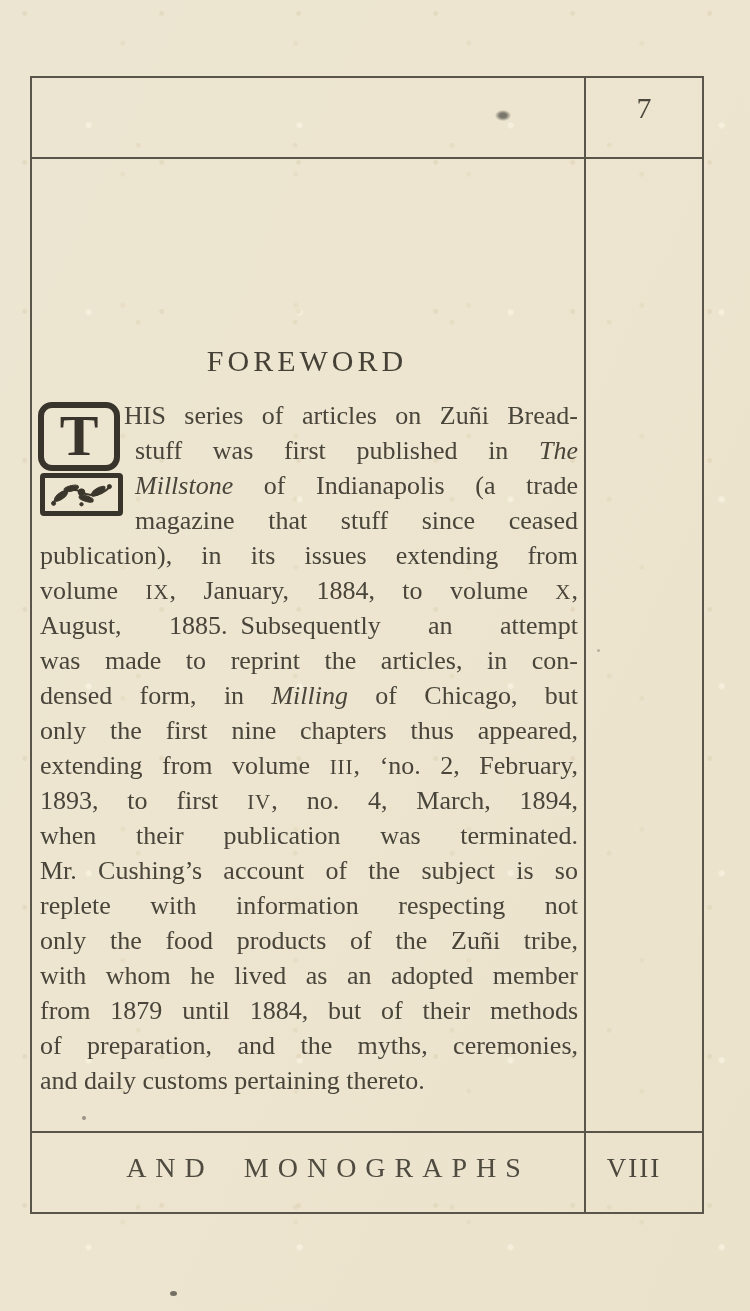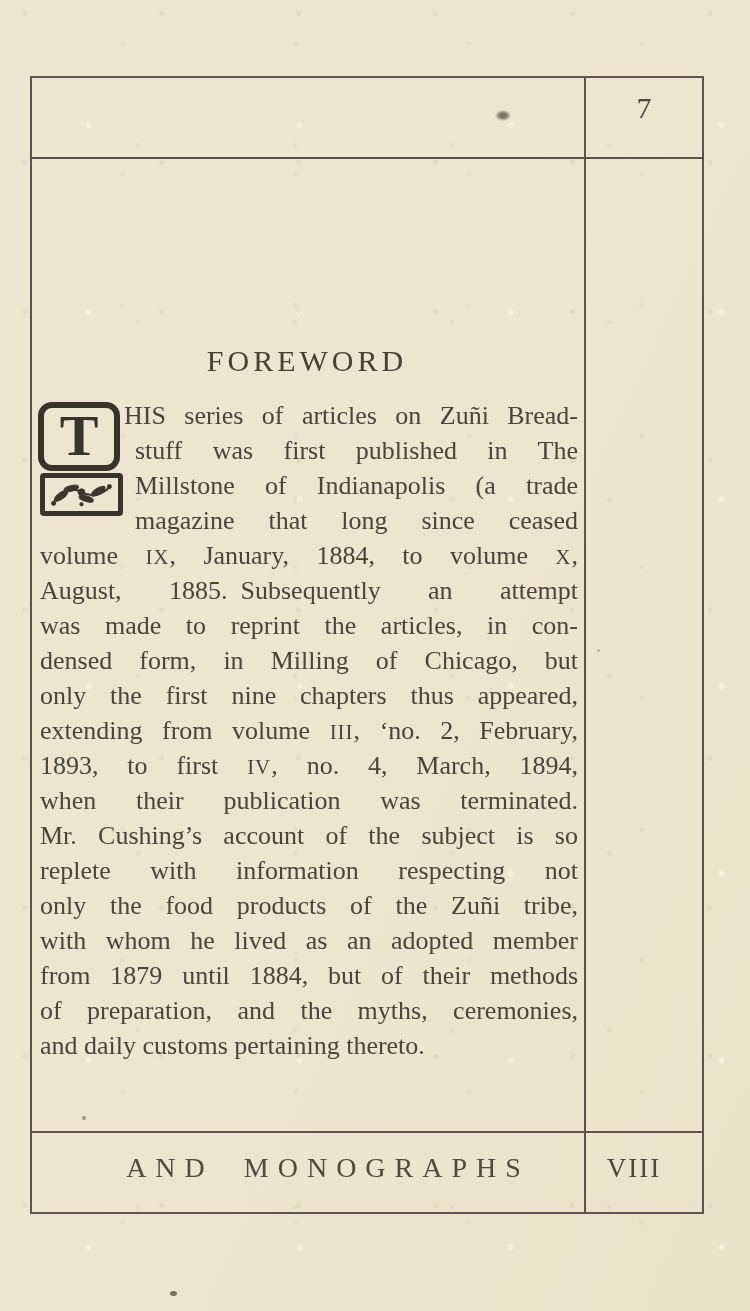--- a/index.html
+++ b/index.html
@@ -63,21 +63,21 @@
     left: 40px; top: 398px; width: 538px;
     font-size: 26px; line-height: 35px; color: #49453b;
   }
   .ln {
     height: 35px; overflow: hidden;
     text-align: justify; text-align-last: justify;
   }
   .ln.d1 { padding-left: 84px; }
   .ln.d  { padding-left: 95px; }
   .ln.last { text-align-last: left; }
-  .i  { }
+  .i  { font-style: italic; }
   .sc { font-size: 21px; letter-spacing: 1px; }
 
   
   .dropcap-box {
     left: 38px; top: 402px; width: 82px; height: 69px;
     border: 6px solid #38342b; border-radius: 14px; box-sizing: border-box;
     display: flex; align-items: center; justify-content: center;
   }
   .dropcap-letter {
     font-size: 58px; line-height: 58px; font-weight: bold;
@@ -132,21 +132,22 @@
         <circle cx="66" cy="7" r="2.2"></circle>
         <circle cx="36" cy="26" r="1.8"></circle>
       </g>
     </svg>
   </div>
 
   <div class="abs body-text">
       <div class="ln d1"><span>HIS series of articles on Zuñi Bread-</span></div>
       <div class="ln d"><span>stuff was first published in </span><span class="i">The</span></div>
       <div class="ln d"><span class="i">Millstone</span><span> of Indianapolis (a trade</span></div>
-      <div class="ln d"><span>magazine that long since ceased</span></div>
+      <div class="ln d"><span>magazine that stuff since ceased</span></div>
+      <div class="ln"><span>publication), in its issues extending from</span></div>
       <div class="ln"><span>volume </span><span class="sc">IX</span><span>, January, 1884, to volume </span><span class="sc">X</span><span>,</span></div>
       <div class="ln"><span>August, 1885. Subsequently an attempt</span></div>
       <div class="ln"><span>was made to reprint the articles, in con-</span></div>
       <div class="ln"><span>densed form, in </span><span class="i">Milling</span><span> of Chicago, but</span></div>
       <div class="ln"><span>only the first nine chapters thus appeared,</span></div>
       <div class="ln"><span>extending from volume </span><span class="sc">III</span><span>, ‘no. 2, February,</span></div>
       <div class="ln"><span>1893, to first </span><span class="sc">IV</span><span>, no. 4, March, 1894,</span></div>
       <div class="ln"><span>when their publication was terminated.</span></div>
       <div class="ln"><span>Mr. Cushing’s account of the subject is so</span></div>
       <div class="ln"><span>replete with information respecting not</span></div>

